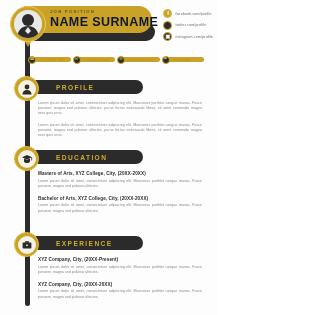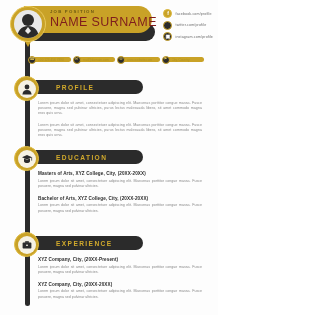--- a/index.html
+++ b/index.html
@@ -37,22 +37,22 @@
   .job-position {
     font-size: 4.3px;
     letter-spacing: 1.2px;
     color: #6d5a12;
     font-weight: bold;
     line-height: 6px;
   }
   .name-surname {
     font-size: 12.5px;
     letter-spacing: 0.4px;
-    color: #7f1d1d;
-    font-weight: normal;
+    color: #0f172a;
+    font-weight: bold;
     line-height: 15px;
     white-space: nowrap;
   }
 
   
   .avatar-pin {
     position: absolute;
     left: 10px; top: 6px;
     width: 36px; height: 36px;
     z-index: 4;

